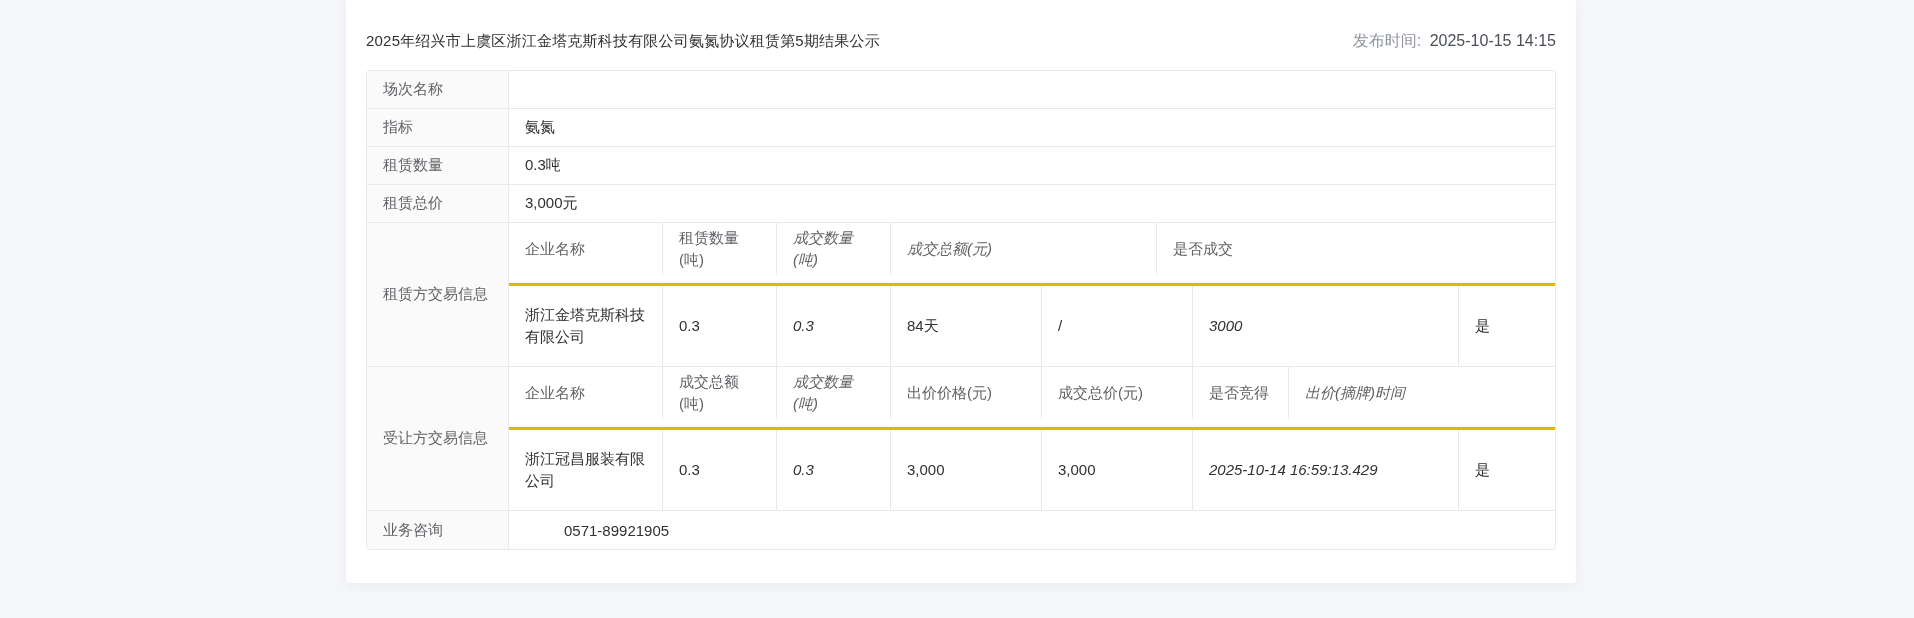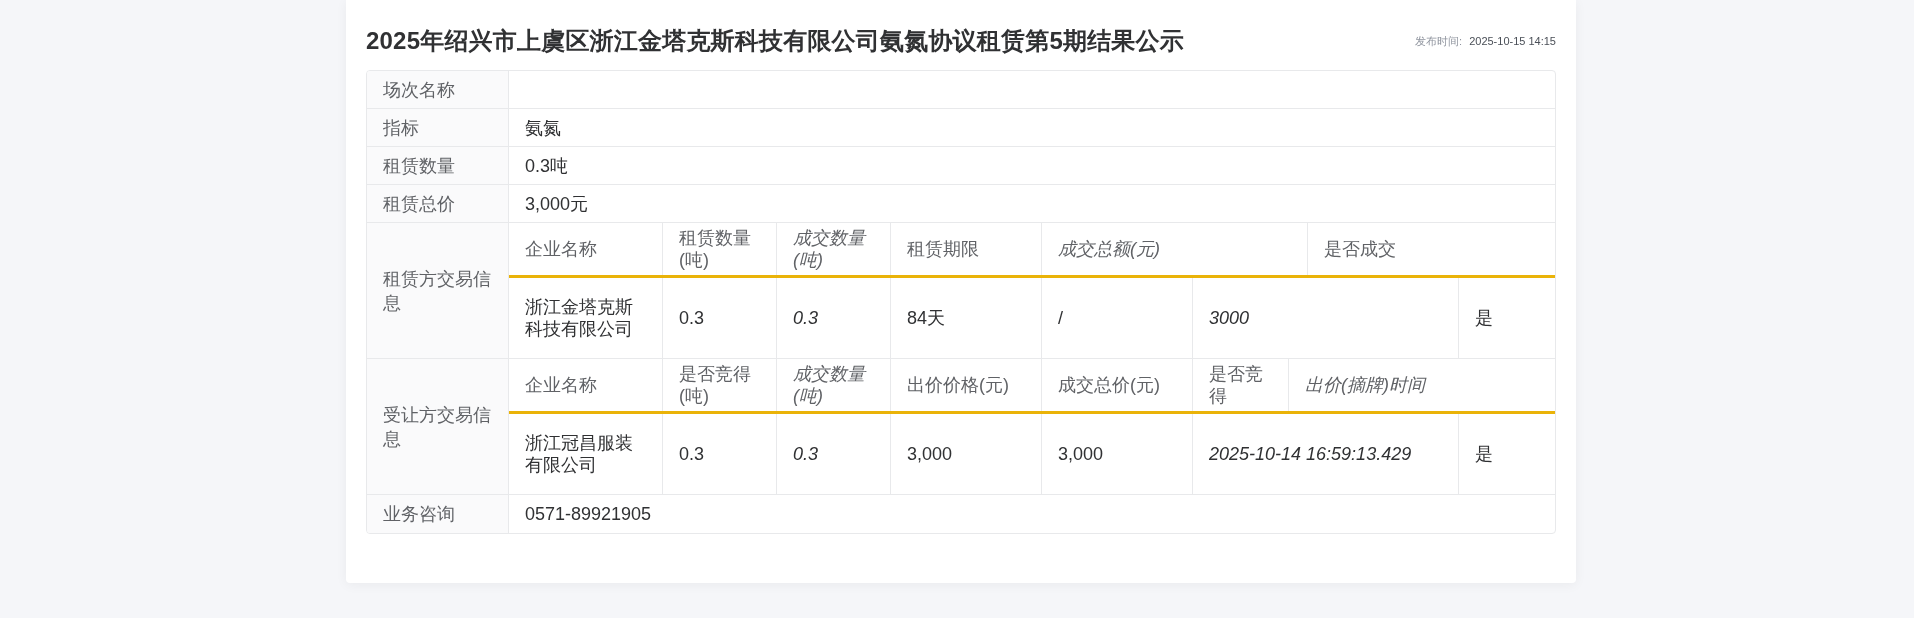--- a/index.html
+++ b/index.html
@@ -12,41 +12,41 @@
     position:absolute;left:346px;top:0;width:1230px;min-height:583px;
     background:#ffffff;border-radius:0 0 4px 4px;
     box-shadow:0 2px 12px rgba(0,0,0,0.05);
     box-sizing:border-box;padding:0 20px 18px 20px;
   }
   .card-header{
     height:70px;display:flex;justify-content:space-between;align-items:center;
     padding-top:12px;box-sizing:border-box;
   }
   .page-title{
-    margin:0;font-size:24px;font-weight:700;color:#303133;letter-spacing:0.2px;
+    margin:0;font-size:15px;font-weight:400;color:#303133;letter-spacing:0.2px;
   }
-  .publish{font-size:11px;white-space:nowrap;}
+  .publish{font-size:16px;white-space:nowrap;}
   .publish .plabel{color:#8f949e;}
   .publish .pvalue{color:#4a4f57;margin-left:4px;}
   .tbl{
     border:1px solid #e8e9eb;border-radius:4px;overflow:hidden;
-    font-size:18px;color:#303133;background:#fff;
+    font-size:15px;color:#303133;background:#fff;
   }
   .row{display:flex;border-top:1px solid #e8e9eb;}
   .row:first-child{border-top:none;}
   .lbl{
     flex:0 0 142px;width:142px;box-sizing:border-box;
     background:#fafafb;color:#606266;
     display:flex;align-items:center;padding-left:16px;
     border-right:1px solid #e8e9eb;
   }
   .val{flex:1;display:flex;align-items:center;padding-left:16px;box-sizing:border-box;}
   .row.simple{height:37px;}
-  .row.footer{height:38px;}
-  .section-content{flex:1;display:flex;flex-direction:column;min-width:0;}
+  .row.footer{height:38px;gap:39px;}
+  .section-content{flex:1;display:flex;flex-direction:column;min-width:0;gap:8px;}
   .ntr{display:flex;}
   .ntr.head{height:52px;color:#606266;}
   .ntr.data{height:80px;border-top:3px solid #eab308;}
   .ntc{
     display:flex;align-items:center;box-sizing:border-box;
     padding:0 16px;line-height:22px;
     border-right:1px solid #e8e9eb;
   }
   .ntc:last-child{border-right:none;}
   .c0{flex:0 0 154px;}
@@ -92,42 +92,41 @@
     </div>
 
 
     <div class="row">
       <div class="lbl">租赁方交易信息</div>
       <div class="section-content">
         <div class="ntr head">
           <div class="ntc c0">企业名称</div>
           <div class="ntc c1">租赁数量(吨)</div>
           <div class="ntc c2">成交数量(吨)</div>
-          <div class="ntc c3">租赁期限</div>
           <div class="ntc c5">成交总额(元)</div>
           <div class="ntc c6">是否成交</div>
         </div>
         <div class="ntr data">
           <div class="ntc c0">浙江金塔克斯科技有限公司</div>
           <div class="ntc c1">0.3</div>
           <div class="ntc c2">0.3</div>
           <div class="ntc c3">84天</div>
           <div class="ntc c4">/</div>
           <div class="ntc c5">3000</div>
           <div class="ntc c6">是</div>
         </div>
       </div>
     </div>
 
     <div class="row">
       <div class="lbl">受让方交易信息</div>
       <div class="section-content">
         <div class="ntr head">
           <div class="ntc c0">企业名称</div>
-          <div class="ntc c1">是否竞得(吨)</div>
+          <div class="ntc c1">成交总额(吨)</div>
           <div class="ntc c2">成交数量(吨)</div>
           <div class="ntc c3">出价价格(元)</div>
           <div class="ntc c4">成交总价(元)</div>
           <div class="ntc c6">是否竞得</div>
           <div class="ntc c5">出价(摘牌)时间</div>
         </div>
         <div class="ntr data">
           <div class="ntc c0">浙江冠昌服装有限公司</div>
           <div class="ntc c1">0.3</div>
           <div class="ntc c2">0.3</div>

